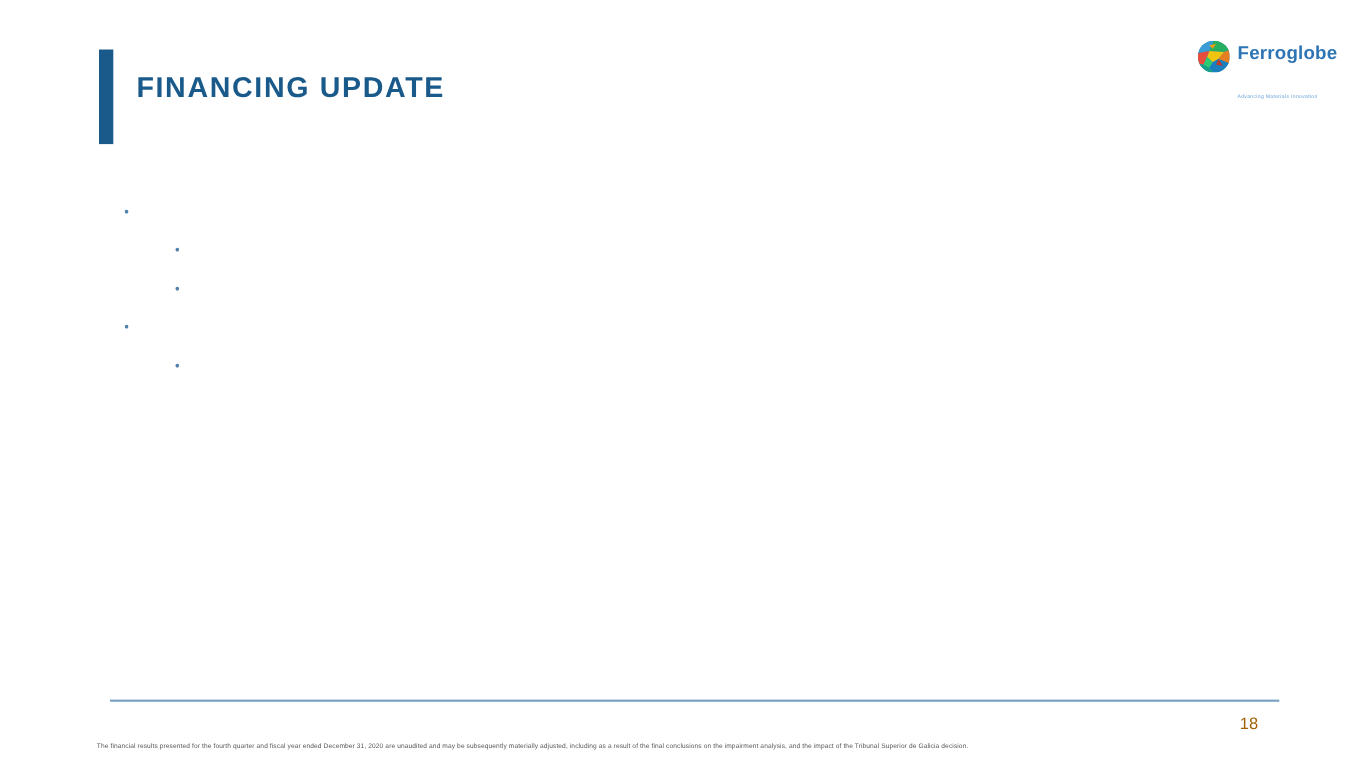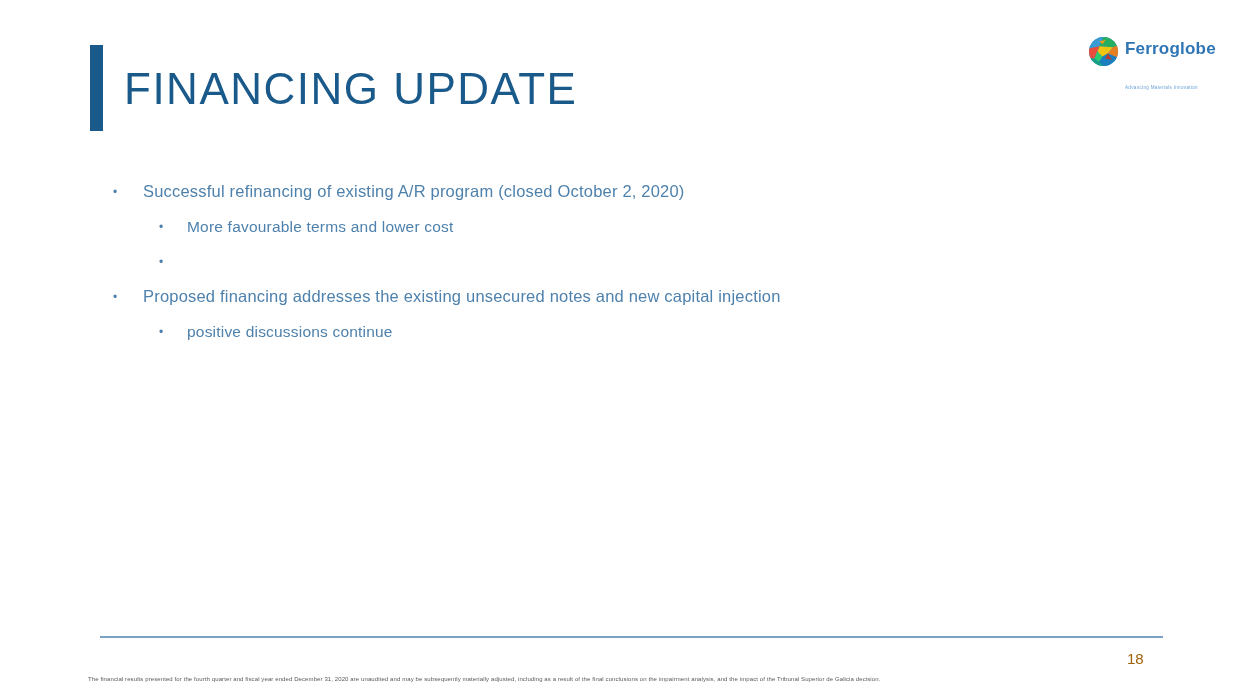--- a/index.html
+++ b/index.html
@@ -20,22 +20,22 @@
     left: 90px;
     top: 45px;
     width: 13px;
     height: 86px;
     background: #1a5a8a;
   }
   .page-title {
     position: absolute;
     left: 124px;
     top: 64px;
-    font-size: 44px;
-    font-weight: normal;
+    font-size: 26px;
+    font-weight: bold;
     letter-spacing: 1.5px;
     color: #1a5a8a;
   }
 
   
   .logo {
     position: absolute;
     top: 37px;
     left: 1089px;
     display: flex;
@@ -144,36 +144,32 @@
     </svg>
     <div class="logo-textblock">
       <span class="logo-name">Ferroglobe</span>
       <span class="logo-tagline">Advancing Materials Innovation</span>
     </div>
   </div>
 
   <ul class="bullet-list">
     <li class="bullet-item level-1">
       <span class="bullet-dot">•</span>
-      <span class="bullet-text">Successful refinancing of existing A/R program (closed October 2, 2020)</span>
     </li>
     <li class="bullet-item level-2">
       <span class="bullet-dot">•</span>
-      <span class="bullet-text">More favourable terms and lower cost</span>
     </li>
     <li class="bullet-item level-2">
       <span class="bullet-dot">•</span>
     </li>
     <li class="bullet-item level-1">
       <span class="bullet-dot">•</span>
-      <span class="bullet-text">Proposed financing addresses the existing unsecured notes and new capital injection</span>
     </li>
     <li class="bullet-item level-2">
       <span class="bullet-dot">•</span>
-      <span class="bullet-text">positive discussions continue</span>
     </li>
   </ul>
 
   <div class="divider-line"></div>
   <div class="page-number">18</div>
   <div class="disclaimer">The financial results presented for the fourth quarter and fiscal year ended December 31, 2020 are unaudited and may be subsequently materially adjusted, including as a result of the final conclusions on the impairment analysis, and the impact of the Tribunal Superior de Galicia decision.</div>
 
 </div>
 
 </body></html>

